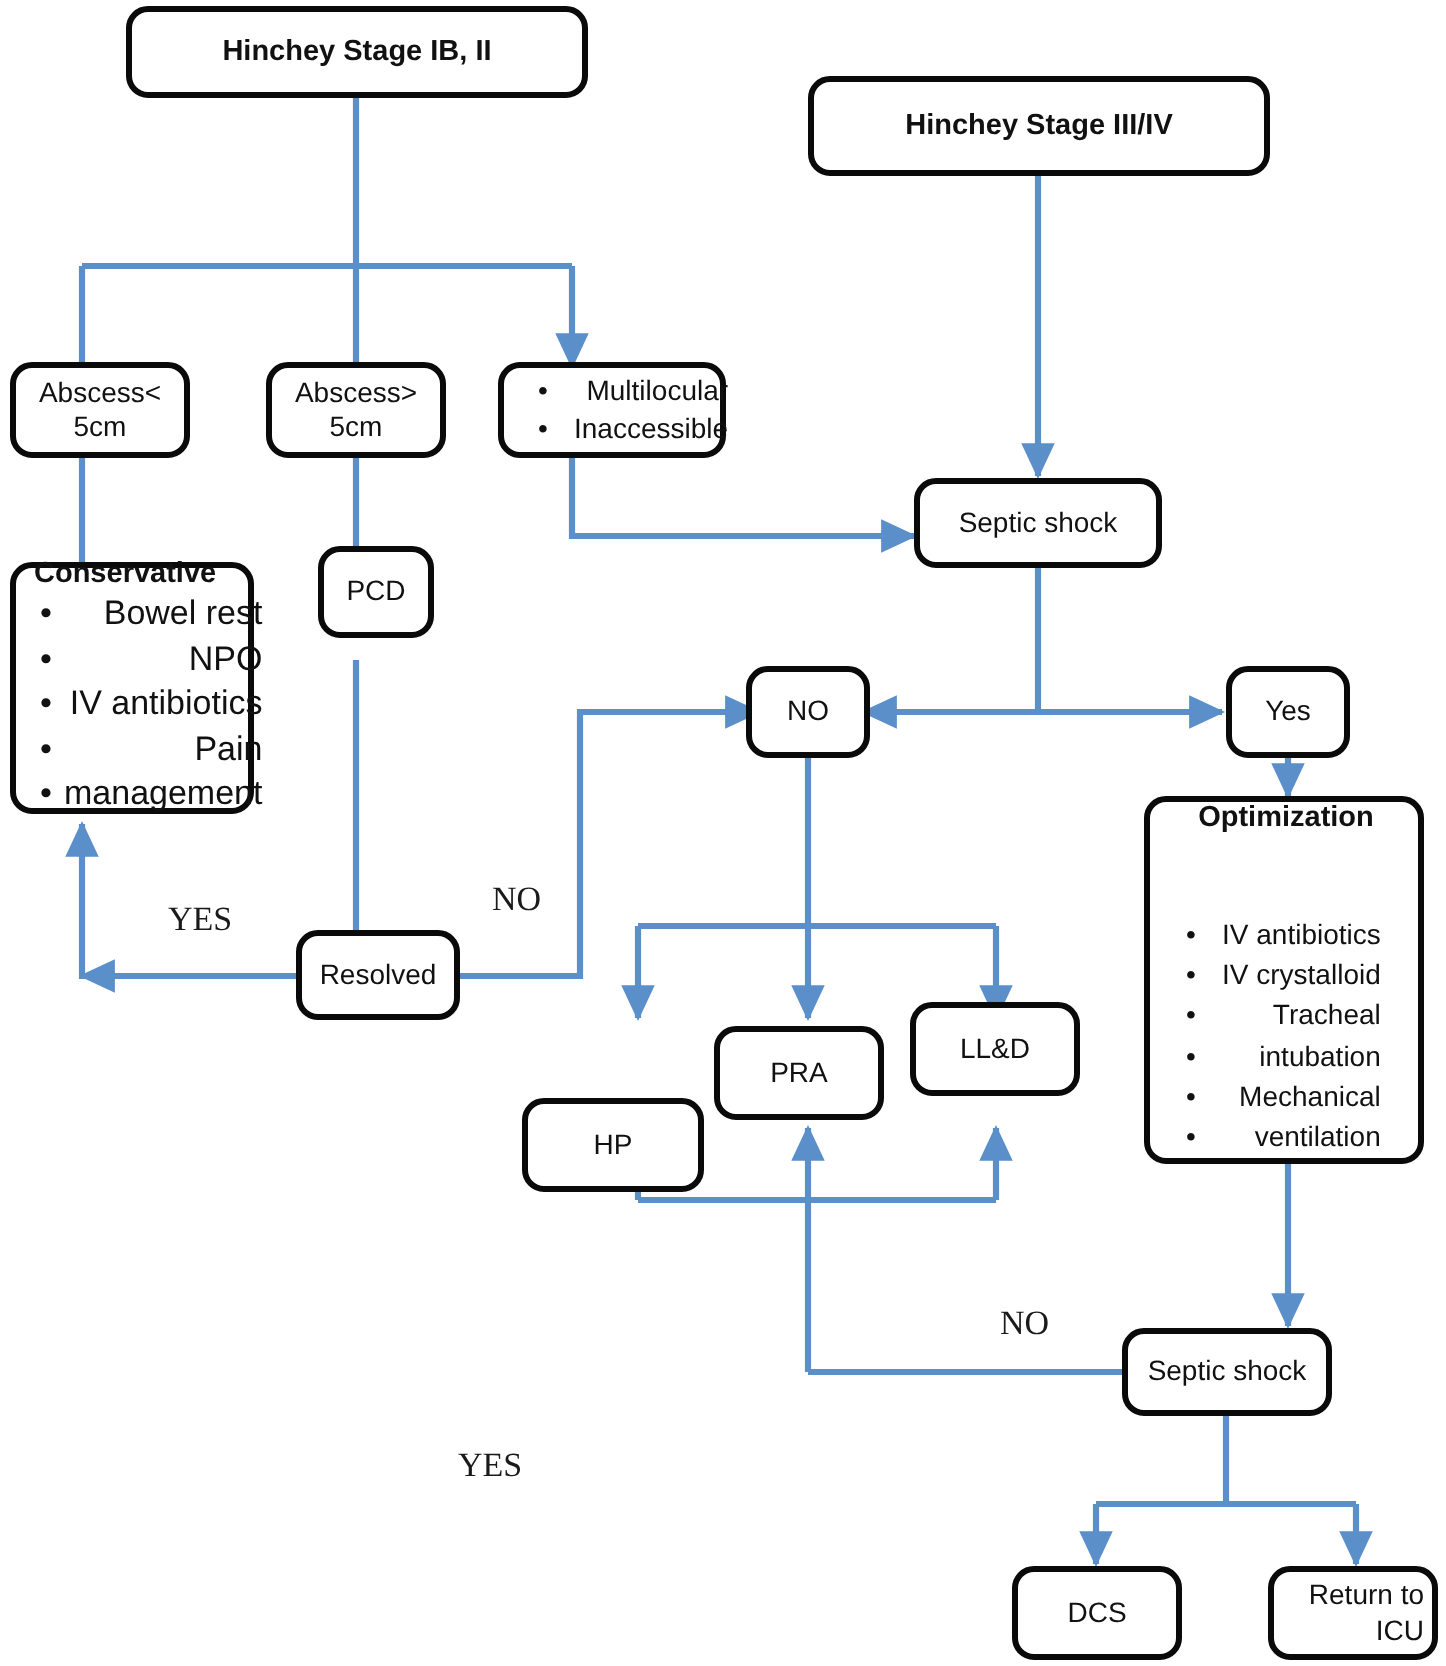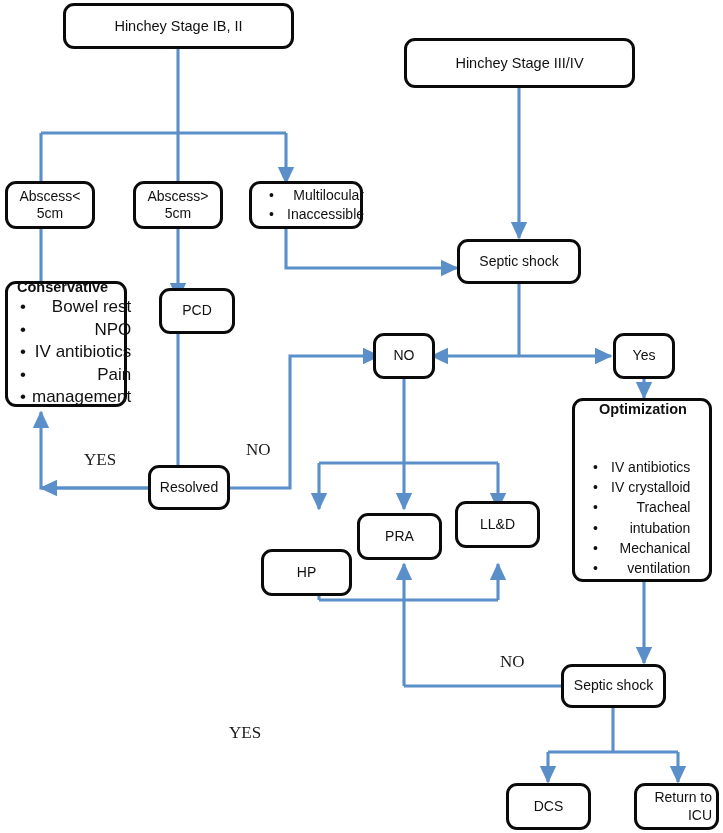--- a/index.html
+++ b/index.html
@@ -40,21 +40,21 @@
   .node.center {
     align-items: center;
     text-align: center;
   }
   .nlabel {
     font-size: 14px;
     line-height: 1.25;
     padding: 0 4px;
   }
   .nlabel.bold {
-    font-weight: normal;
+    font-weight: bold;
     font-size: 14.5px;
   }
   .node.listbox {
     align-items: flex-start;
     text-align: right;
     padding: 6px 8px 6px 9px;
   }
   .heading {
     font-weight: bold;
     font-size: 14.5px;
@@ -189,21 +189,21 @@
     <div class="heading">Conservative</div>
     <ul class="bullets">
       <li>Bowel rest</li>
       <li>NPO</li>
       <li>IV antibiotics</li>
       <li>Pain</li>
       <li style="list-style:none;">management</li>
     </ul>
   </div>
 
-  <div class="node center" style="left:159px; top:288px; width:76px; height:46px;">
+  <div class="node center" style="left:159px; top:273px; width:58px; height:46px;">
     <div class="nlabel">PCD</div>
   </div>
 
   <div class="node center" style="left:148px; top:465px; width:82px; height:45px;">
     <div class="nlabel">Resolved</div>
   </div>
 
   <div class="node center" style="left:457px; top:239px; width:124px; height:45px;">
     <div class="nlabel">Septic shock</div>
   </div>

